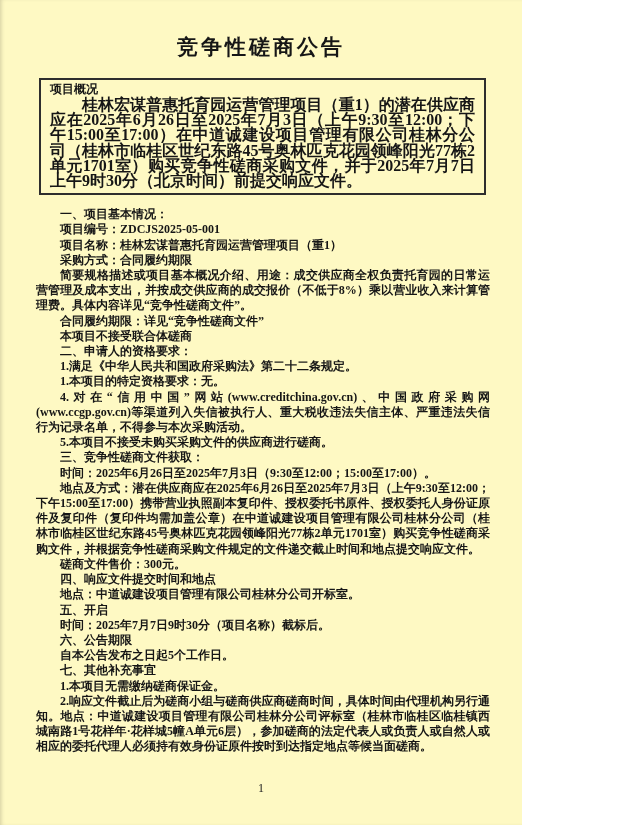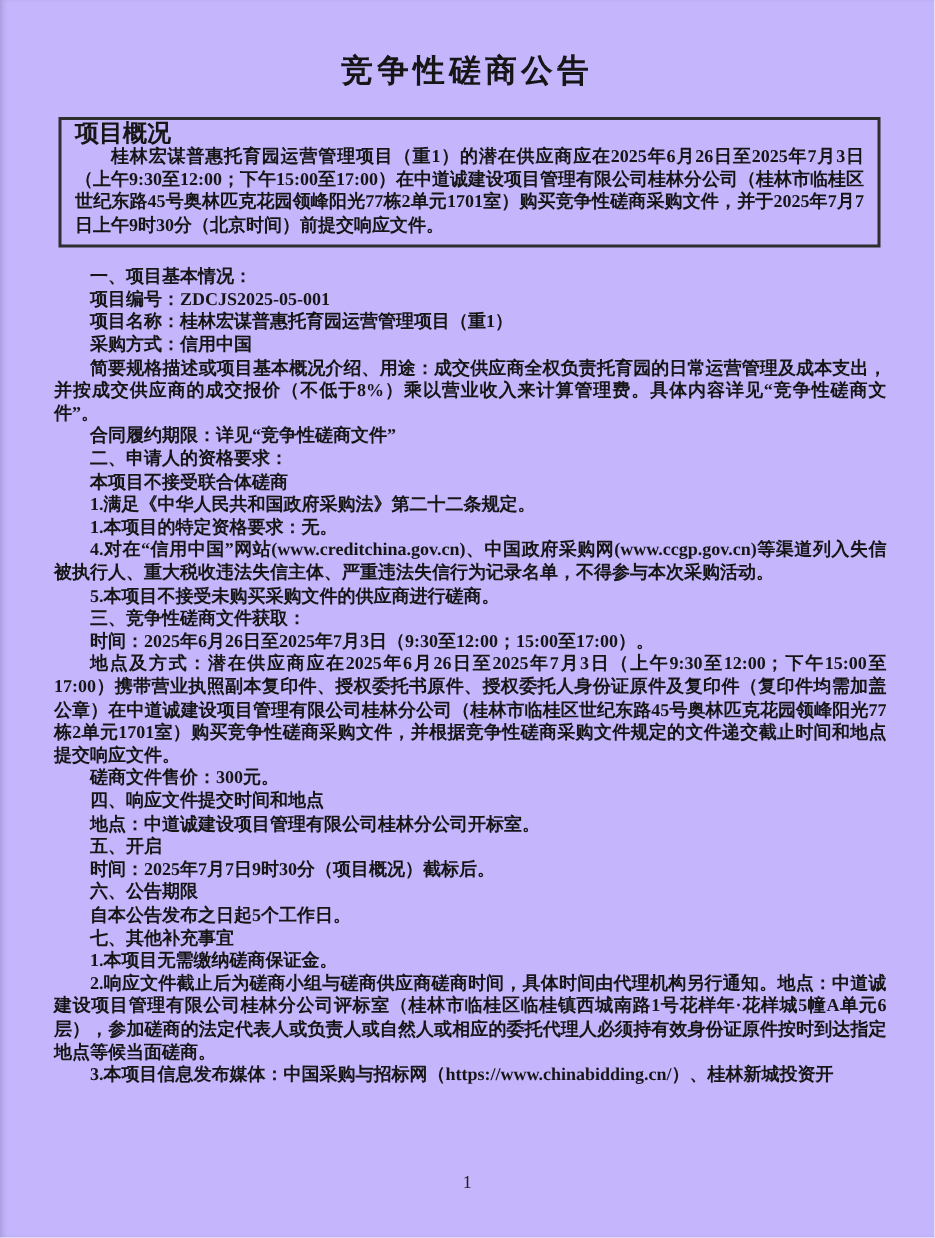--- a/index.html
+++ b/index.html
@@ -2,23 +2,23 @@
 <html><head>
 <meta charset="utf-8">
 <style>
   html, body {
     margin: 0;
     padding: 0;
     background: #ffffff;
   }
   .page {
     position: relative;
-    width: 623px;
+    width: 522px;
     height: 825px;
-    background: #c4b5fd;
+    background: #fef9c3;
     font-family: "Liberation Serif", "DejaVu Serif", serif;
     color: #161616;
     overflow: hidden;
     box-shadow: inset 3px 0 4px -2px rgba(0,0,0,0.18);
   }
   .doc-title {
     margin: 0;
     padding-top: 33px;
     text-align: center;
     font-size: 21px;
@@ -26,27 +26,27 @@
     letter-spacing: 3px;
     line-height: 28px;
   }
   .overview-box {
     box-sizing: border-box;
     margin: 17px 36px 0 39px;
     border: 2px solid #2e2e2e;
     padding: 2px 9px 5px 9px;
   }
   .overview-heading {
-    font-size: 16px;
+    font-size: 12px;
     line-height: 15px;
     font-weight: 800;
   }
   .overview-body {
     margin: 0;
-    font-size: 12px;
+    font-size: 16px;
     line-height: 15.2px;
     font-weight: 600;
     text-indent: 2em;
     text-align: justify;
   }
   .doc-body {
     margin: 12px 32px 0 36px;
     font-size: 12px;
     line-height: 15.2px;
     font-weight: 600;
@@ -79,40 +79,39 @@
 
   <div class="overview-box">
     <div class="overview-heading">项目概况</div>
     <p class="overview-body">桂林宏谋普惠托育园运营管理项目（重1）的潜在供应商应在2025年6月26日至2025年7月3日（上午9:30至12:00；下午15:00至17:00）在中道诚建设项目管理有限公司桂林分公司（桂林市临桂区世纪东路45号奥林匹克花园领峰阳光77栋2单元1701室）购买竞争性磋商采购文件，并于2025年7月7日上午9时30分（北京时间）前提交响应文件。</p>
   </div>
 
   <div class="doc-body">
     <p class="h">一、项目基本情况：</p>
     <p>项目编号：ZDCJS2025-05-001</p>
     <p>项目名称：桂林宏谋普惠托育园运营管理项目（重1）</p>
-    <p>采购方式：信用中国</p>
+    <p>采购方式：合同履约期限</p>
     <p>简要规格描述或项目基本概况介绍、用途：成交供应商全权负责托育园的日常运营管理及成本支出，并按成交供应商的成交报价（不低于8%）乘以营业收入来计算管理费。具体内容详见“竞争性磋商文件”。</p>
     <p>合同履约期限：详见“竞争性磋商文件”</p>
+    <p class="h">本项目不接受联合体磋商</p>
     <p class="h">二、申请人的资格要求：</p>
-    <p class="h">本项目不接受联合体磋商</p>
     <p>1.满足《中华人民共和国政府采购法》第二十二条规定。</p>
     <p>1.本项目的特定资格要求：无。</p>
     <p>4.对在“信用中国”网站(www.creditchina.gov.cn)、中国政府采购网(www.ccgp.gov.cn)等渠道列入失信被执行人、重大税收违法失信主体、严重违法失信行为记录名单，不得参与本次采购活动。</p>
     <p>5.本项目不接受未购买采购文件的供应商进行磋商。</p>
     <p class="h">三、竞争性磋商文件获取：</p>
     <p>时间：2025年6月26日至2025年7月3日（9:30至12:00；15:00至17:00）。</p>
     <p>地点及方式：潜在供应商应在2025年6月26日至2025年7月3日（上午9:30至12:00；下午15:00至17:00）携带营业执照副本复印件、授权委托书原件、授权委托人身份证原件及复印件（复印件均需加盖公章）在中道诚建设项目管理有限公司桂林分公司（桂林市临桂区世纪东路45号奥林匹克花园领峰阳光77栋2单元1701室）购买竞争性磋商采购文件，并根据竞争性磋商采购文件规定的文件递交截止时间和地点提交响应文件。</p>
     <p>磋商文件售价：300元。</p>
     <p class="h">四、响应文件提交时间和地点</p>
     <p>地点：中道诚建设项目管理有限公司桂林分公司开标室。</p>
     <p class="h">五、开启</p>
-    <p>时间：2025年7月7日9时30分（项目概况）截标后。</p>
+    <p>时间：2025年7月7日9时30分（项目名称）截标后。</p>
     <p class="h">六、公告期限</p>
     <p>自本公告发布之日起5个工作日。</p>
     <p class="h">七、其他补充事宜</p>
     <p>1.本项目无需缴纳磋商保证金。</p>
     <p>2.响应文件截止后为磋商小组与磋商供应商磋商时间，具体时间由代理机构另行通知。地点：中道诚建设项目管理有限公司桂林分公司评标室（桂林市临桂区临桂镇西城南路1号花样年·花样城5幢A单元6层），参加磋商的法定代表人或负责人或自然人或相应的委托代理人必须持有效身份证原件按时到达指定地点等候当面磋商。</p>
-    <p>3.本项目信息发布媒体：中国采购与招标网（https://www.chinabidding.cn/）、桂林新城投资开</p>
   </div>
 
   <div class="page-number">1</div>
 
 </div>
 
 </body></html>

